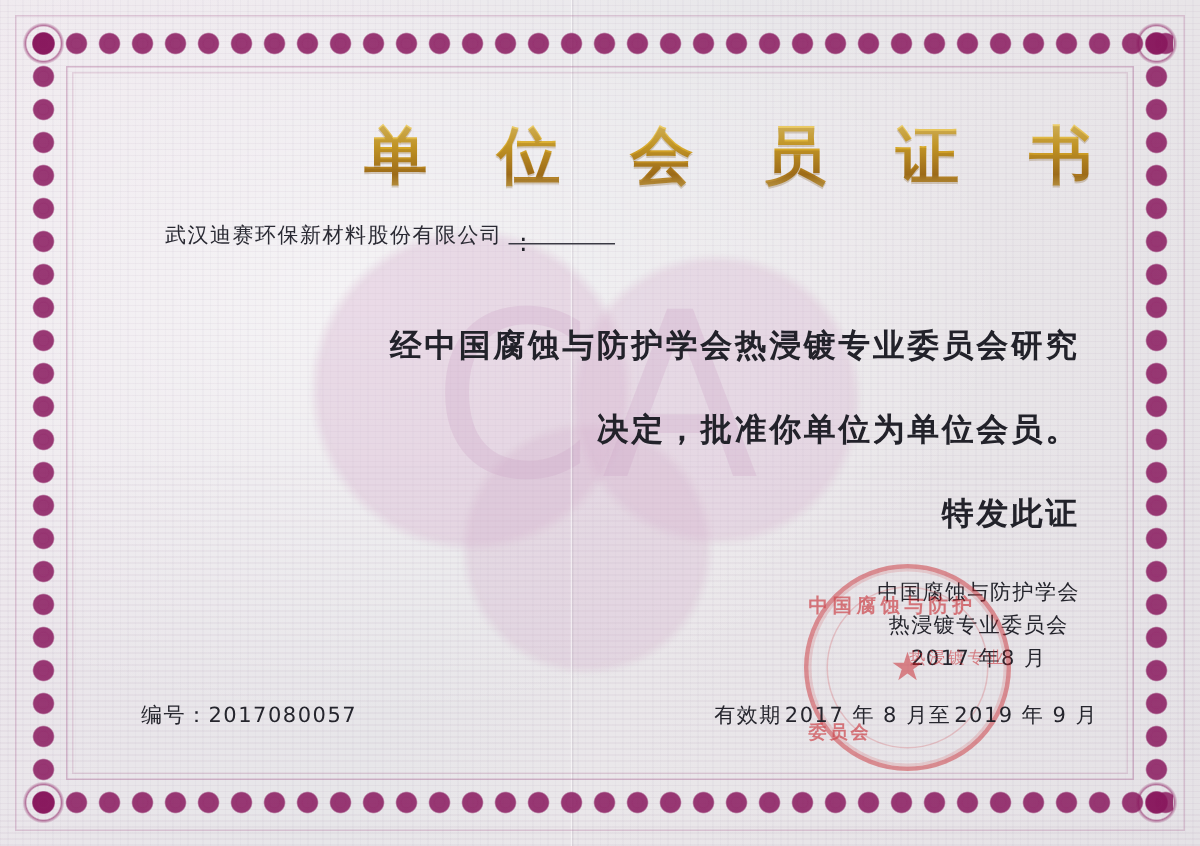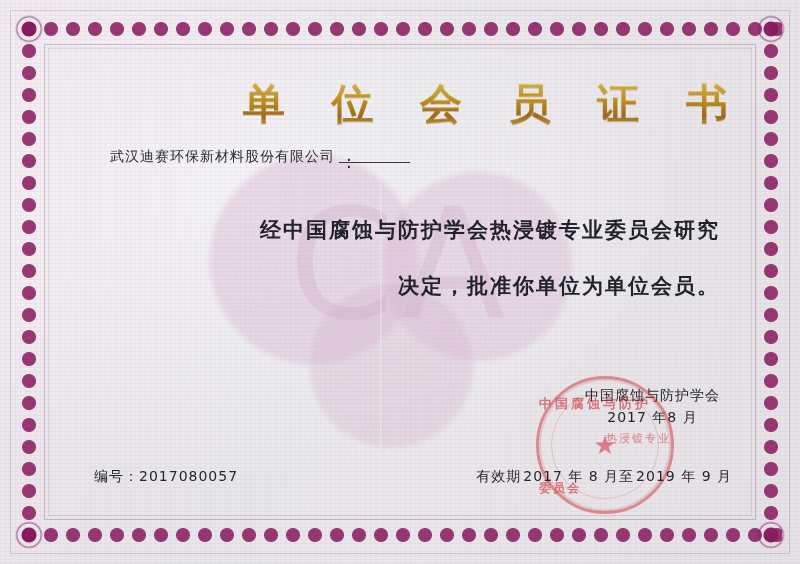--- a/index.html
+++ b/index.html
@@ -306,24 +306,26 @@
 
     <div class="recipient-row">
       <span class="recipient-name">武汉迪赛环保新材料股份有限公司</span>
       <span class="recipient-underline"></span>
     </div>
     <div class="colon">:</div>
 
     <div class="body-text">
       <div class="body-line1">经中国腐蚀与防护学会热浸镀专业委员会研究</div>
       <div class="body-line2">决定，批准你单位为单位会员。</div>
+      <div class="body-line3">特发此证</div>
     </div>
 
     <div class="signature">
       <div>中国腐蚀与防护学会</div>
+      <div>热浸镀专业委员会</div>
       <div class="sig-date">2017 年8 月</div>
     </div>
 
     <div class="seal">
       <div class="seal-inner"></div>
       <div class="seal-text-top">中国腐蚀与防护</div>
       <div class="seal-text-mid">热浸镀专业</div>
       <div class="seal-star">★</div>
       <div class="seal-text-bottom">委员会</div>
     </div>

